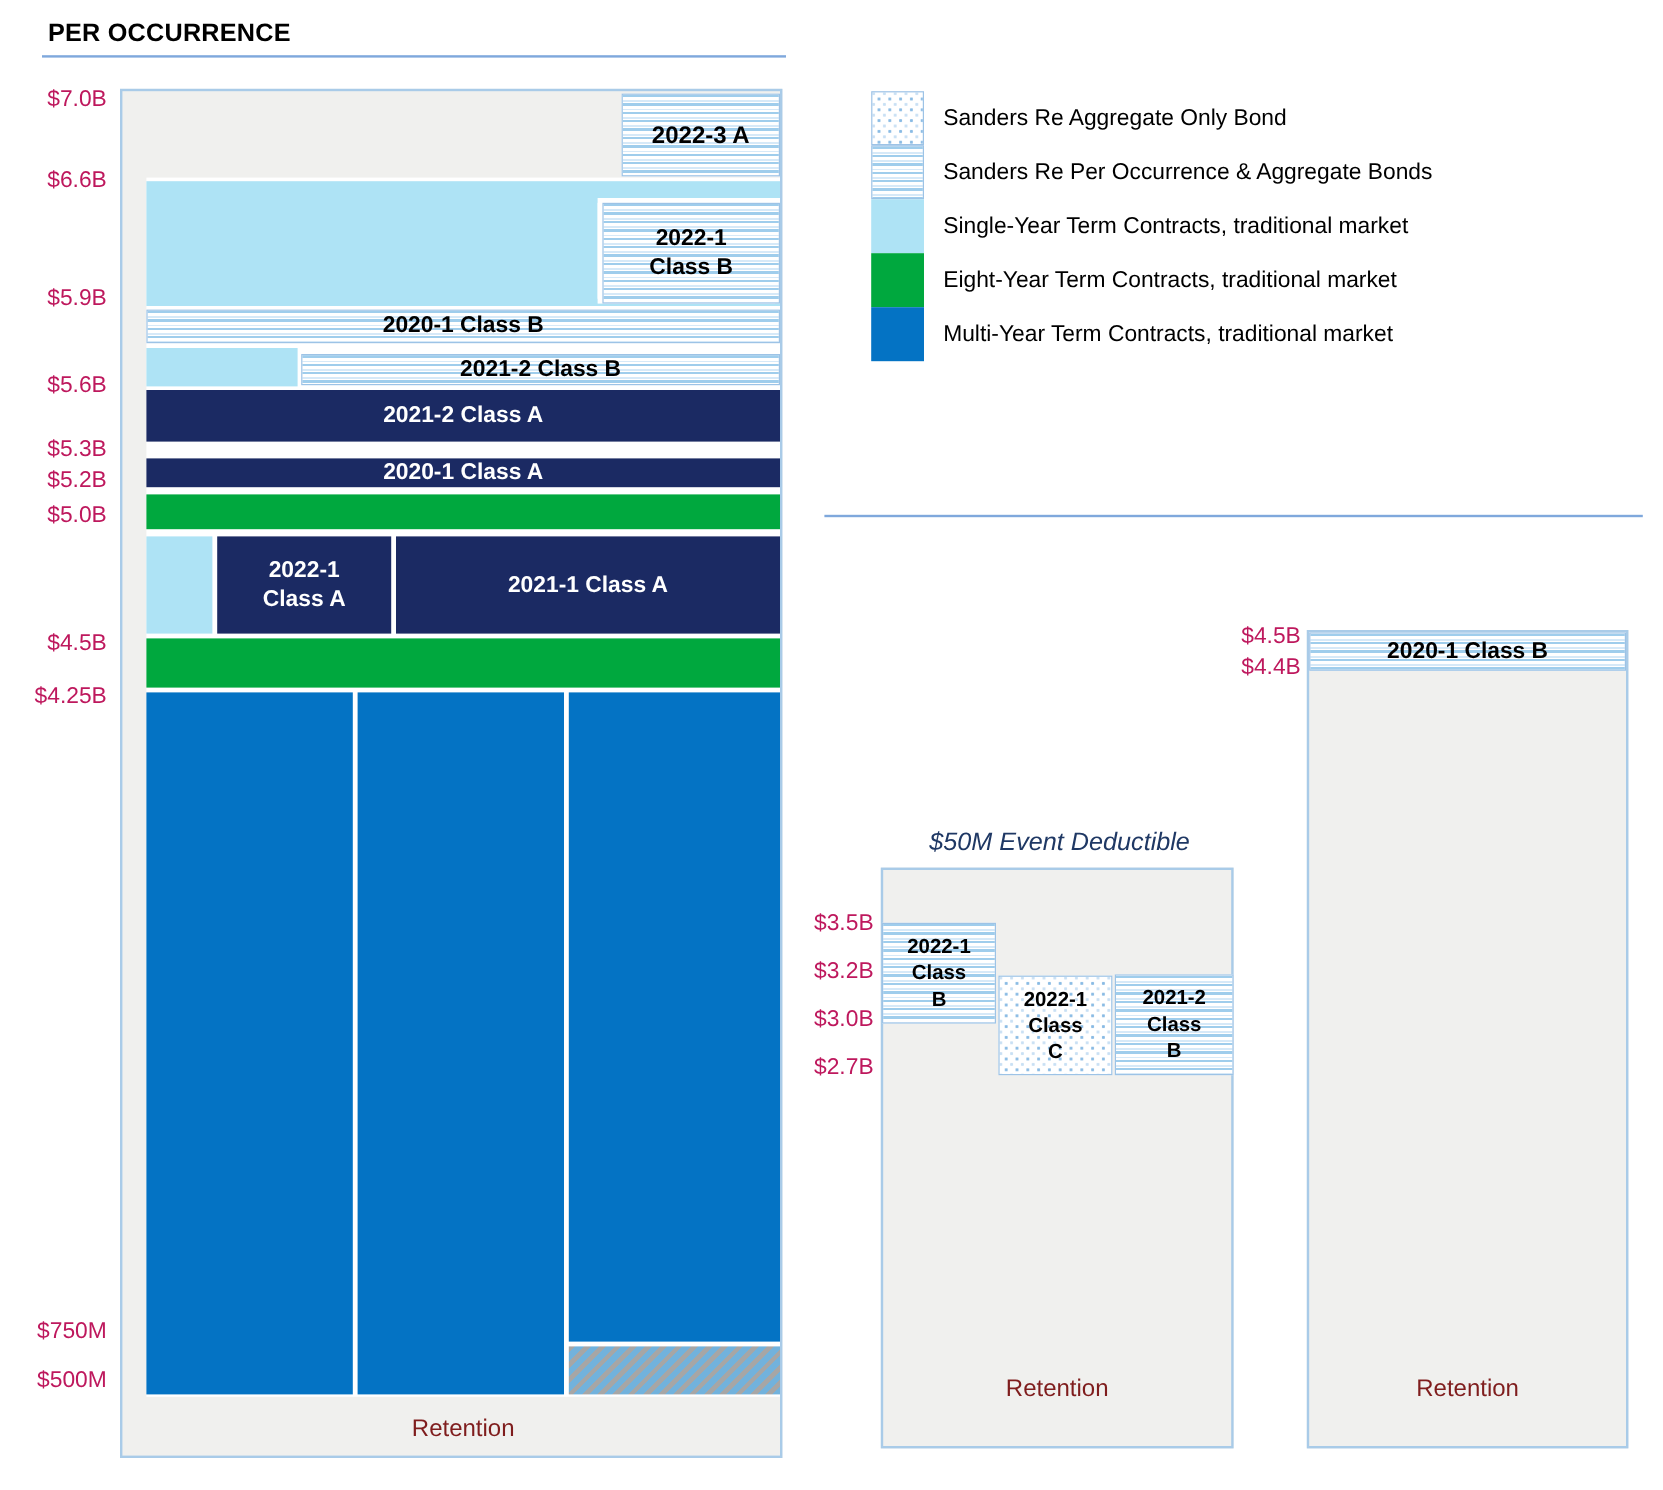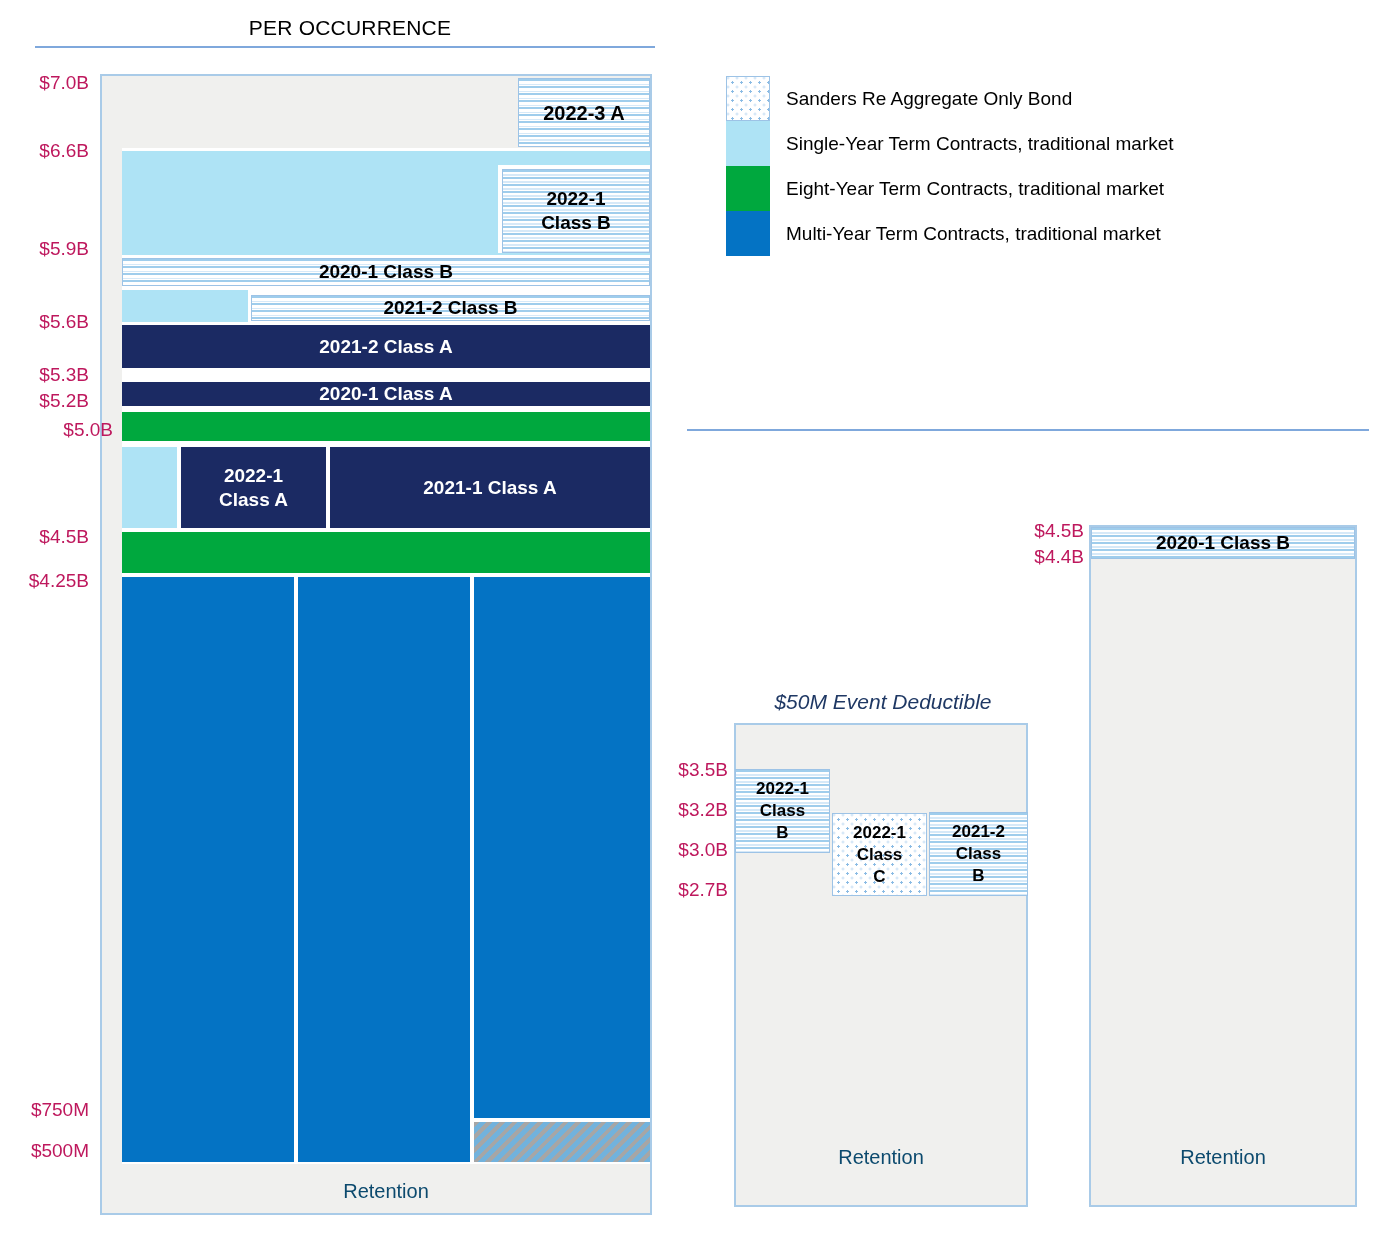--- a/index.html
+++ b/index.html
@@ -30,29 +30,29 @@
       radial-gradient(circle,#c9e0f4 1.1px,transparent 1.4px);
     background-size:9px 9px,9px 9px;
     background-position:1px 1px,5.5px 5.5px;
     border:1px solid #9dc3e6;box-sizing:border-box;
   }
   .hatch{
     background:repeating-linear-gradient(135deg,
       #a6a6a6 0px,#a6a6a6 4px,#72b2dc 4px,#72b2dc 9px);
   }
   .sep-left-top{box-shadow:-4px 0 0 #ffffff,0 -4px 0 #ffffff,-4px -4px 0 #ffffff;}
-  .title{font-size:21px;font-weight:normal;color:#000000;text-align:center;letter-spacing:0.2px;}
+  .title{font-size:21px;font-weight:bold;color:#000000;text-align:left;letter-spacing:0.2px;}
   .rule{background:#7fa8dc;height:2px;}
   .tick{font-size:19px;color:#be185d;text-align:right;line-height:22px;}
   .band{display:flex;flex-direction:column;align-items:center;justify-content:center;}
   .band-label{font-size:19px;font-weight:bold;color:#000000;text-align:left;line-height:24px;white-space:nowrap;}
   .band-label.white{color:#ffffff;}
   .band-label.big{font-size:20px;}
   .band-label.small{font-size:17px;line-height:22px;}
-  .retention{font-size:20px;color:#0c4a6e;text-align:center;}
+  .retention{font-size:20px;color:#7f1d1d;text-align:center;}
   .ded-title{font-size:21px;font-style:italic;color:#1f3864;text-align:center;white-space:nowrap;}
   .legend-row{display:flex;align-items:center;height:45px;}
   .legend-swatch{width:44px;height:45px;flex:0 0 44px;}
   .legend-label{font-size:19px;color:#000000;margin-left:16px;white-space:nowrap;}
 </style>
 </head>
 <body>
 
 <div id="stage">
 
@@ -60,21 +60,21 @@
   <div class="abs rule" style="left:35px;top:46px;width:620px;"></div>
 
   <div class="abs chart-box" style="left:100px;top:74px;width:552px;height:1141px;"></div>
 
   <div class="abs tick" style="left:0px;top:72px;width:89px;">$7.0B</div>
   <div class="abs tick" style="left:0px;top:140px;width:89px;">$6.6B</div>
   <div class="abs tick" style="left:0px;top:238px;width:89px;">$5.9B</div>
   <div class="abs tick" style="left:0px;top:311px;width:89px;">$5.6B</div>
   <div class="abs tick" style="left:0px;top:364px;width:89px;">$5.3B</div>
   <div class="abs tick" style="left:0px;top:390px;width:89px;">$5.2B</div>
-  <div class="abs tick" style="left:0px;top:419px;width:89px;padding-left:24px;">$5.0B</div>
+  <div class="abs tick" style="left:0px;top:419px;width:89px;">$5.0B</div>
   <div class="abs tick" style="left:0px;top:526px;width:89px;">$4.5B</div>
   <div class="abs tick" style="left:0px;top:570px;width:89px;">$4.25B</div>
   <div class="abs tick" style="left:0px;top:1099px;width:89px;">$750M</div>
   <div class="abs tick" style="left:0px;top:1140px;width:89px;">$500M</div>
 
   <div class="abs white-back" style="left:122px;top:148px;width:528px;height:1016px;"></div>
 
   <div class="abs striped band" style="left:518px;top:78px;width:132px;height:69px;">
     <div class="band-label big">2022-3 A</div>
   </div>
@@ -122,20 +122,24 @@
   <div class="abs hatch" style="left:474px;top:1122px;width:176px;height:40px;"></div>
 
   <div class="abs retention" style="left:122px;top:1180px;width:528px;">Retention</div>
 
   <div class="abs" style="left:726px;top:76px;">
     <div class="legend-row">
       <div class="legend-swatch dotted"></div>
       <div class="legend-label">Sanders Re Aggregate Only Bond</div>
     </div>
     <div class="legend-row">
+      <div class="legend-swatch striped"></div>
+      <div class="legend-label">Sanders Re Per Occurrence &amp; Aggregate Bonds</div>
+    </div>
+    <div class="legend-row">
       <div class="legend-swatch lightblue"></div>
       <div class="legend-label">Single-Year Term Contracts, traditional market</div>
     </div>
     <div class="legend-row">
       <div class="legend-swatch green"></div>
       <div class="legend-label">Eight-Year Term Contracts, traditional market</div>
     </div>
     <div class="legend-row">
       <div class="legend-swatch blue"></div>
       <div class="legend-label">Multi-Year Term Contracts, traditional market</div>

